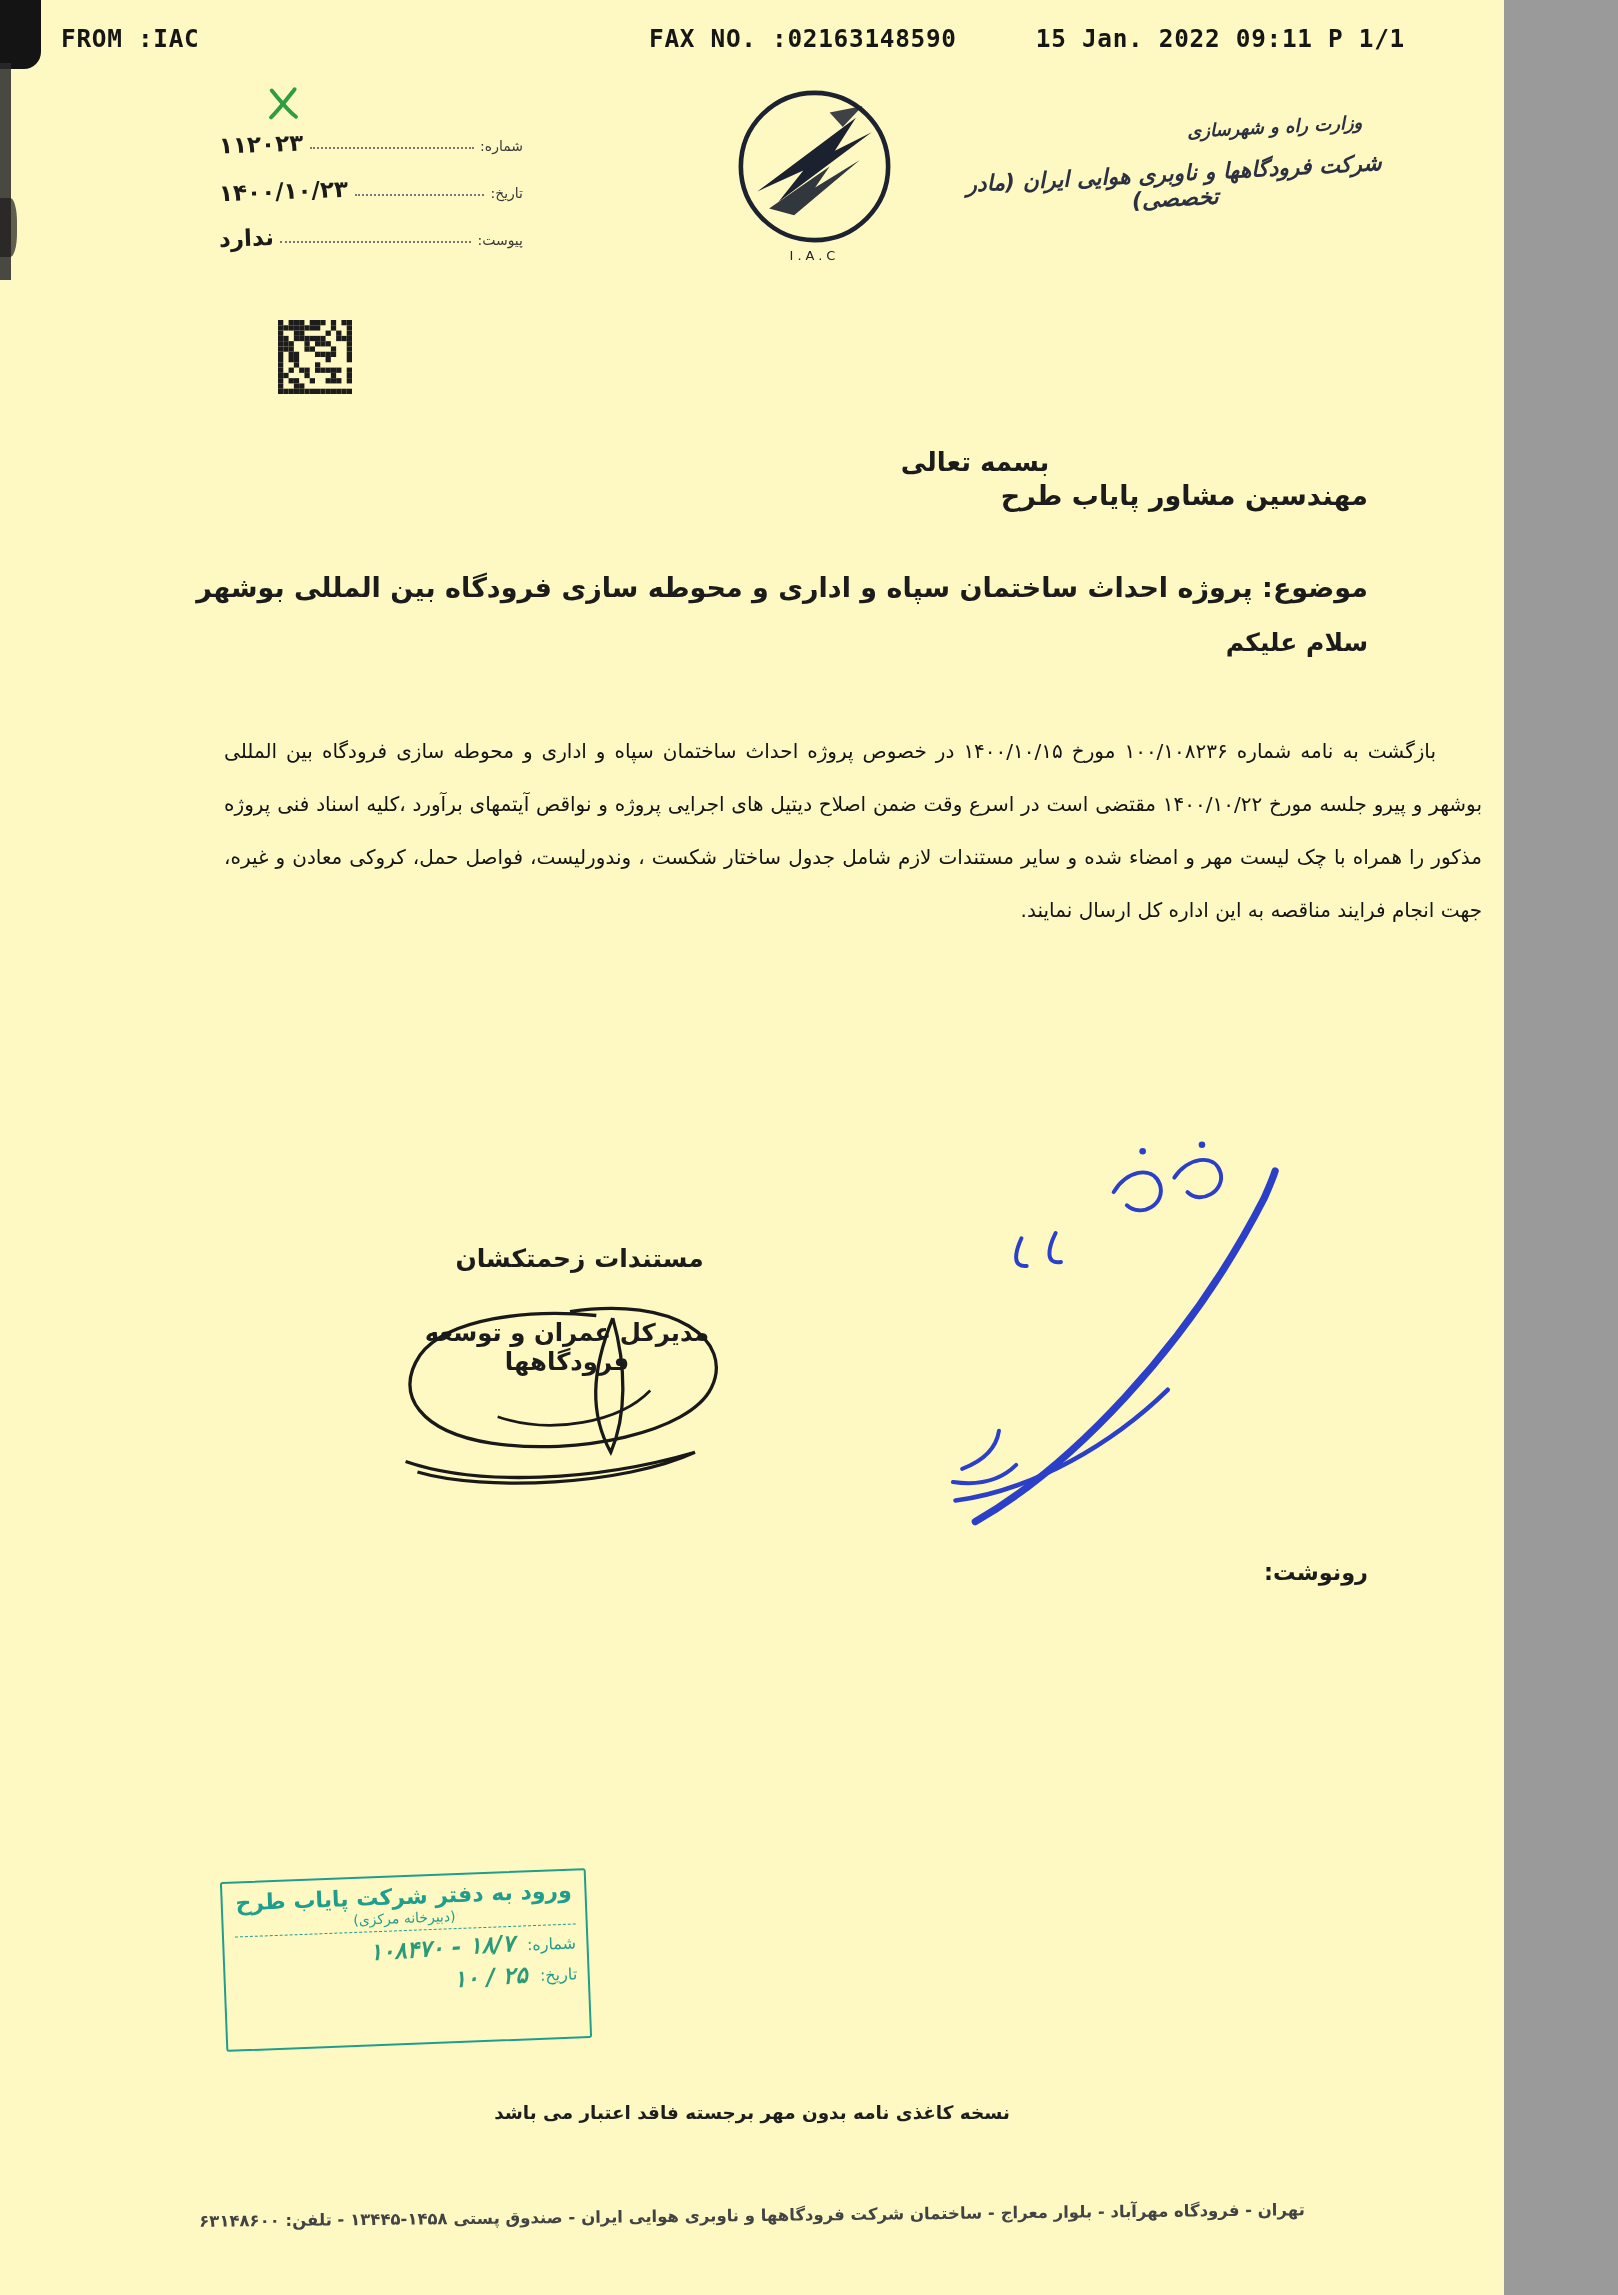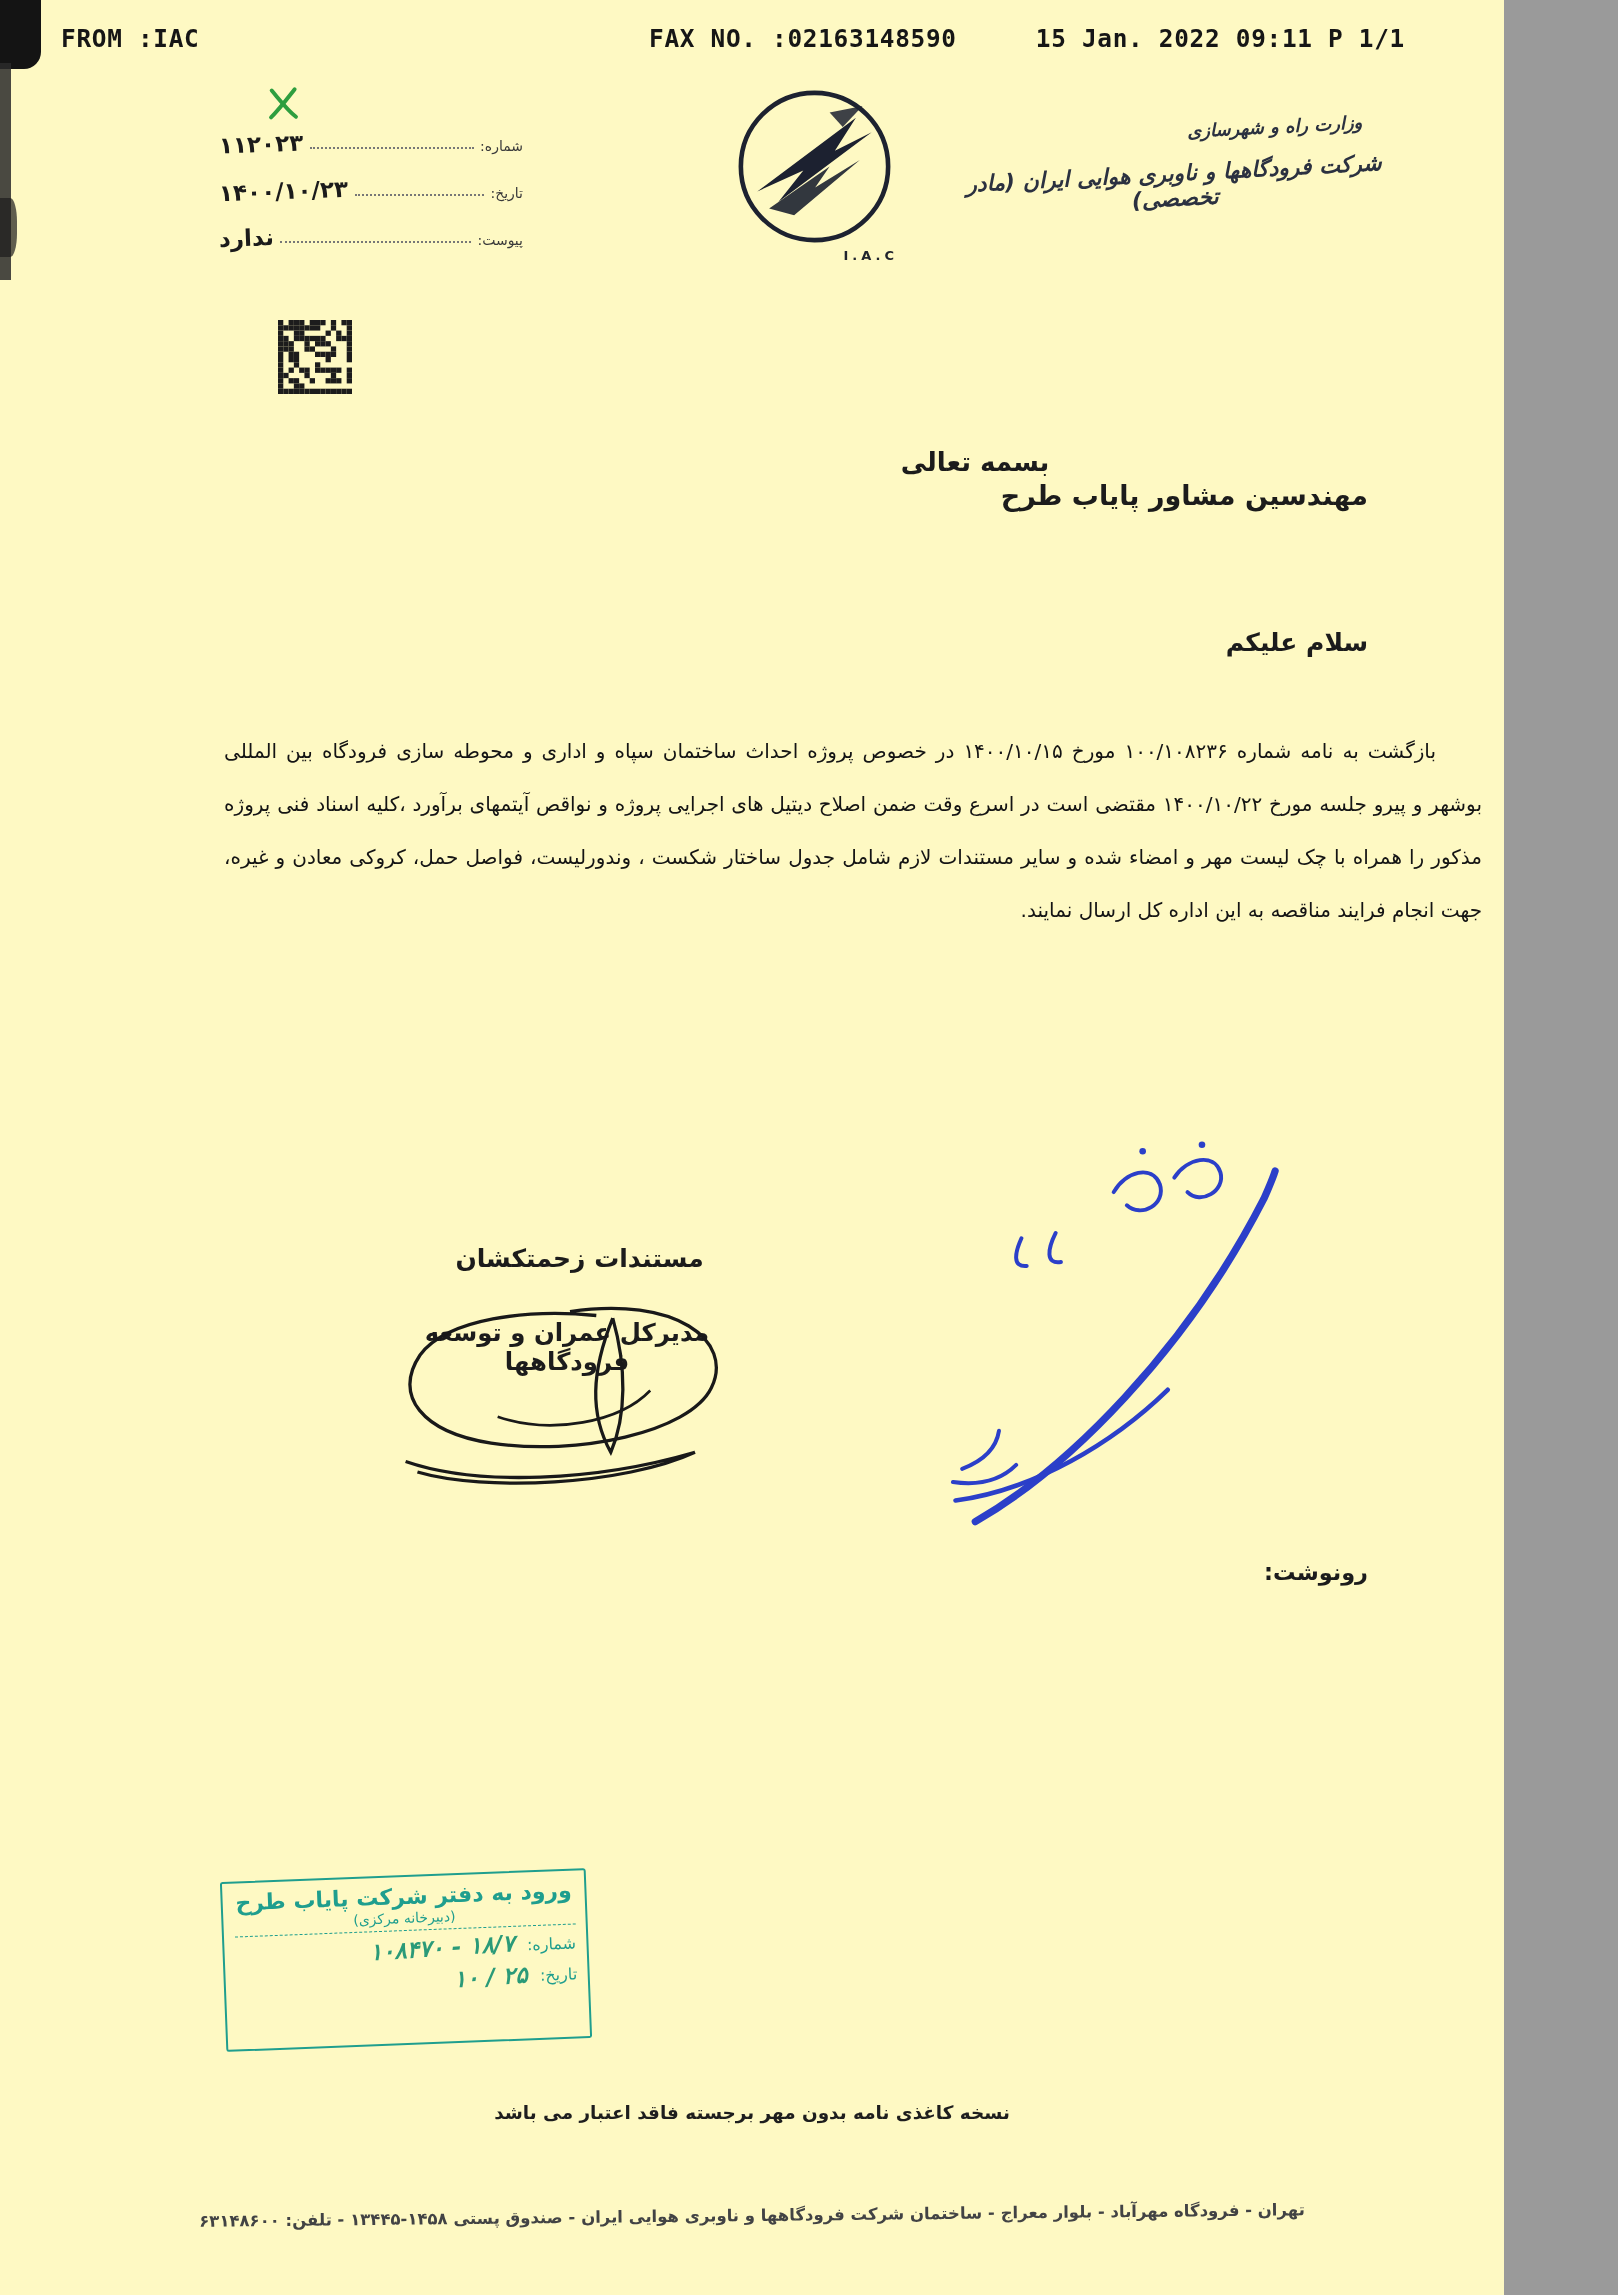--- a/index.html
+++ b/index.html
@@ -26,21 +26,21 @@
 
   
   .lh-rows { position:absolute; left:219px; top:111px; width:304px; }
   .lh-row { display:flex; direction:rtl; align-items:flex-end; height:47px; }
   .lh-label { font-size:14px; color:#3a3a3a; white-space:nowrap; padding-bottom:4px; }
   .lh-dots { flex:1; border-bottom:2px dotted #777; margin:0 6.6px 9.2px 6.6px; height:0.7px; }
   .lh-value { font-size:23px; font-weight:600; color:#1b1b1b; transform:rotate(-2deg); white-space:nowrap; padding-bottom:1.3px; }
   .x-mark { position:absolute; left:265px; top:84px; width:37px; height:38px; }
 
   .logo-box { position:absolute; left:731px; top:86px; width:167px; height:177px; }
-  .logo-caption { position:absolute; left:0; right:0; bottom:0; text-align:right; font-size:13px; letter-spacing:4px; color:#20242e; font-weight:bold; }
+  .logo-caption { position:absolute; left:0; right:0; bottom:0; text-align:center; font-size:13px; letter-spacing:4px; color:#20242e; font-weight:normal; }
 
   .lh-right-1 { position:absolute; right:142px; top:116px; font-size:18px; font-weight:bold; font-style:italic; color:#2b3140; direction:rtl; transform:rotate(-3deg); }
   .lh-right-2 { position:absolute; right:99px; top:161px; width:461px; text-align:center; font-size:22px; font-weight:bold; font-style:italic; color:#2b3140; direction:rtl; transform:rotate(-3deg); }
 
   .barcode { position:absolute; left:278px; top:320px; width:74px; height:74px; }
 
   
   .besmellah { position:absolute; left:863px; top:399px; width:224px; text-align:center; font-size:26px; font-weight:bold; direction:rtl;margin-top:48px; }
   .recipient { position:absolute; right:136px; top:480px; font-size:27px; font-weight:bold; direction:rtl; }
   .subject   { position:absolute; right:136px; top:572px; width:1351px; text-align:right; font-size:27px; font-weight:bold; direction:rtl; }
@@ -233,20 +233,21 @@
         <rect x="72" y="104" width="8" height="8" fill="#1c1c1c"></rect>
         <rect x="80" y="104" width="8" height="8" fill="#1c1c1c"></rect>
         <rect x="88" y="104" width="8" height="8" fill="#1c1c1c"></rect>
         <rect x="96" y="104" width="8" height="8" fill="#1c1c1c"></rect>
         <rect x="104" y="104" width="8" height="8" fill="#1c1c1c"></rect>
       </svg>
   </div>
 
   <div class="besmellah">بسمه تعالی</div>
   <div class="recipient">مهندسین مشاور پایاب طرح</div>
+  <div class="subject">موضوع: پروژه احداث ساختمان سپاه و اداری و محوطه سازی فرودگاه بین المللی بوشهر</div>
   <div class="salutation">سلام علیکم</div>
   <div class="body-text">بازگشت به نامه شماره ۱۰۰/۱۰۸۲۳۶ مورخ ۱۴۰۰/۱۰/۱۵ در خصوص پروژه احداث ساختمان سپاه و اداری و محوطه سازی فرودگاه بین المللی بوشهر و پیرو جلسه مورخ ۱۴۰۰/۱۰/۲۲ مقتضی است در اسرع وقت ضمن اصلاح دیتیل های اجرایی پروژه و نواقص آیتمهای برآورد ،کلیه اسناد فنی پروژه مذکور را همراه با چک لیست مهر و امضاء شده و سایر مستندات لازم شامل جدول ساختار شکست ، وندورلیست، فواصل حمل، کروکی معادن و غیره، جهت انجام فرایند مناقصه به این اداره کل ارسال نمایند.</div>
 
   <div class="sig-name">مستندات زحمتکشان</div>
   <div class="sig-title">مدیرکل عمران و توسعه فرودگاهها</div>
 
   <div class="black-scribble">
     <svg width="382" height="217" viewBox="0 0 580 330" fill="none">
       <path d="M290 48 C450 24, 540 92, 505 164 C472 232, 300 268, 170 248 C66 232, 20 176, 62 114 C104 58, 226 44, 330 54" stroke="#191919" stroke-width="5"></path>
       <path d="M355 58 C322 140, 320 204, 352 262 C376 206, 376 132, 355 58" stroke="#191919" stroke-width="5"></path>

